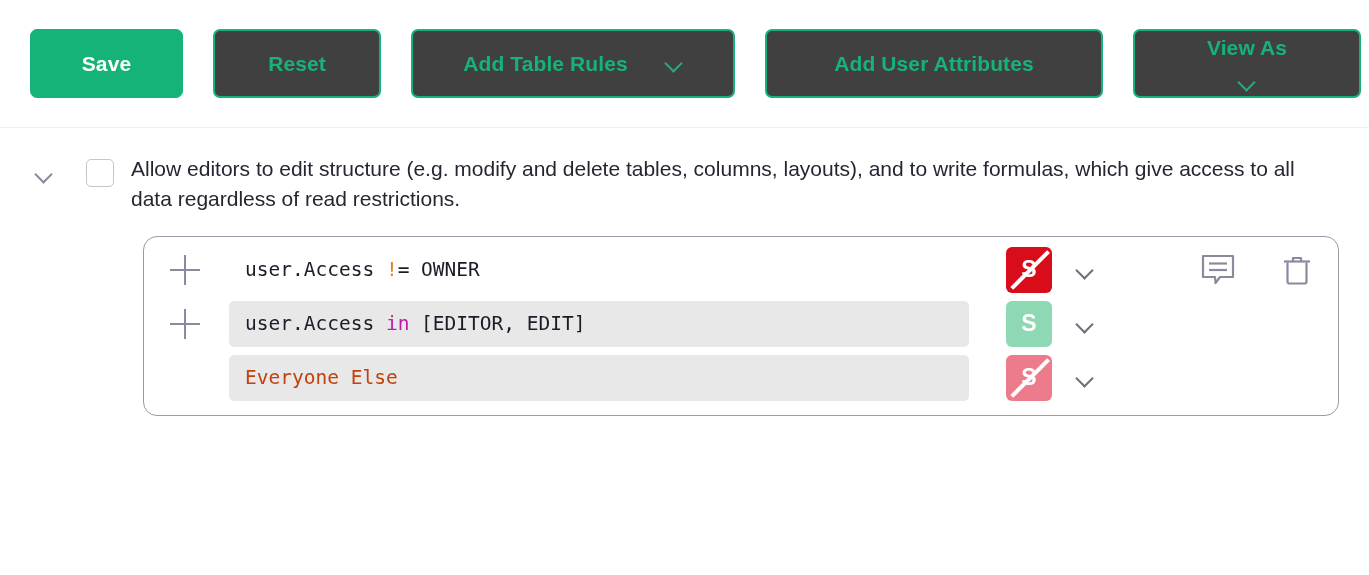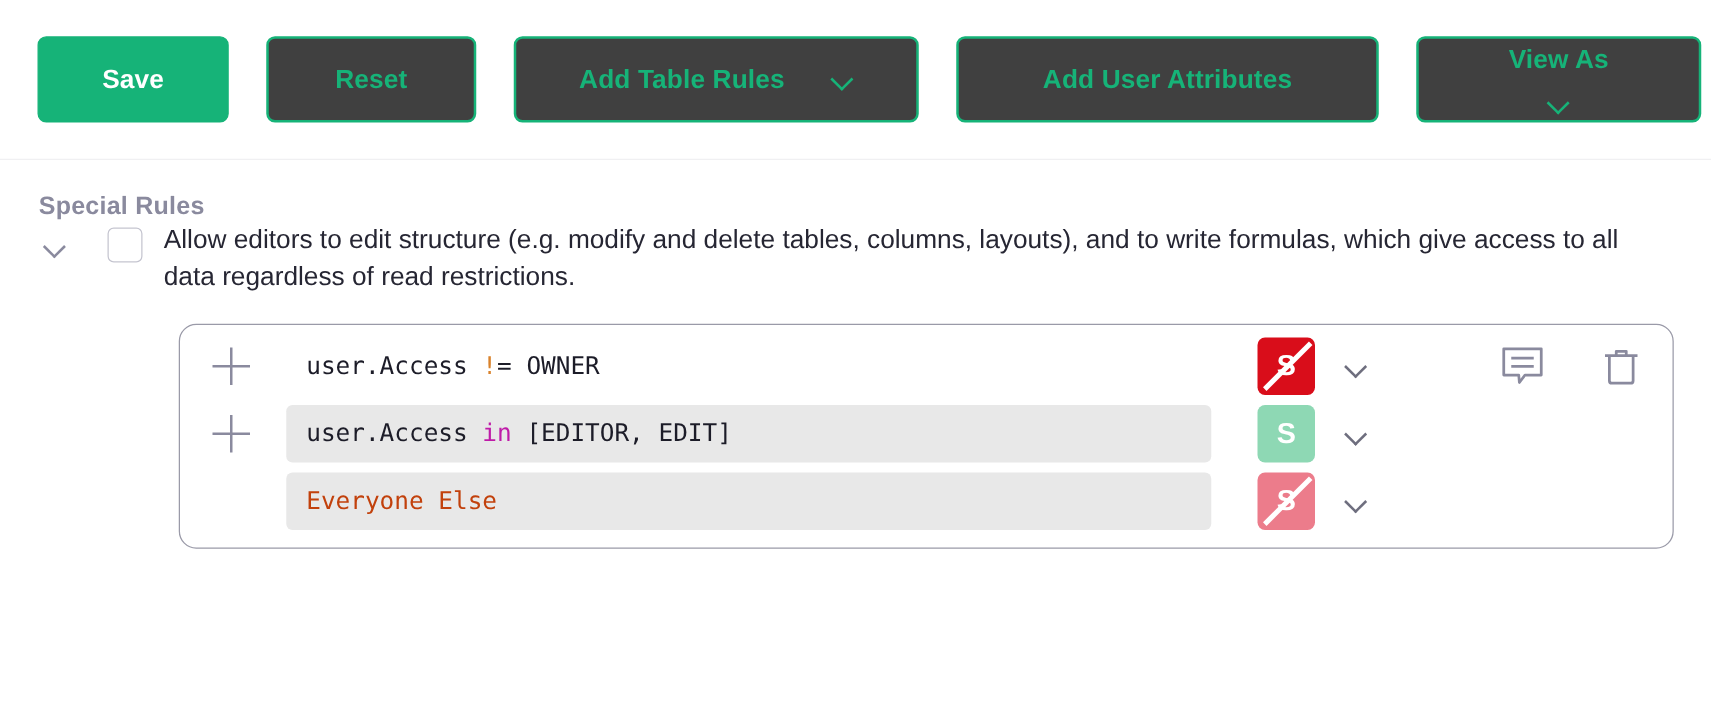--- a/index.html
+++ b/index.html
@@ -288,21 +288,20 @@
       <span>Add User Attributes</span>
     </div>
     <div class="btn btn-outline btn-viewas">
       <span>View As</span>
       <span class="chev"></span>
     </div>
   </div>
 
 <div class="content">
 
-  <div class="section-title">Special Rules</div>
 
   <div class="rule-block">
     <div class="collapse-chev"></div>
     <div class="checkbox"></div>
     <div class="rule-text">Allow editors to edit structure (e.g. modify and delete tables, columns, layouts), and to write formulas, which give access to all data regardless of read restrictions.</div>
   </div>
 
   <div class="card">
     <div class="rows" id="rows">
         <div class="row">

